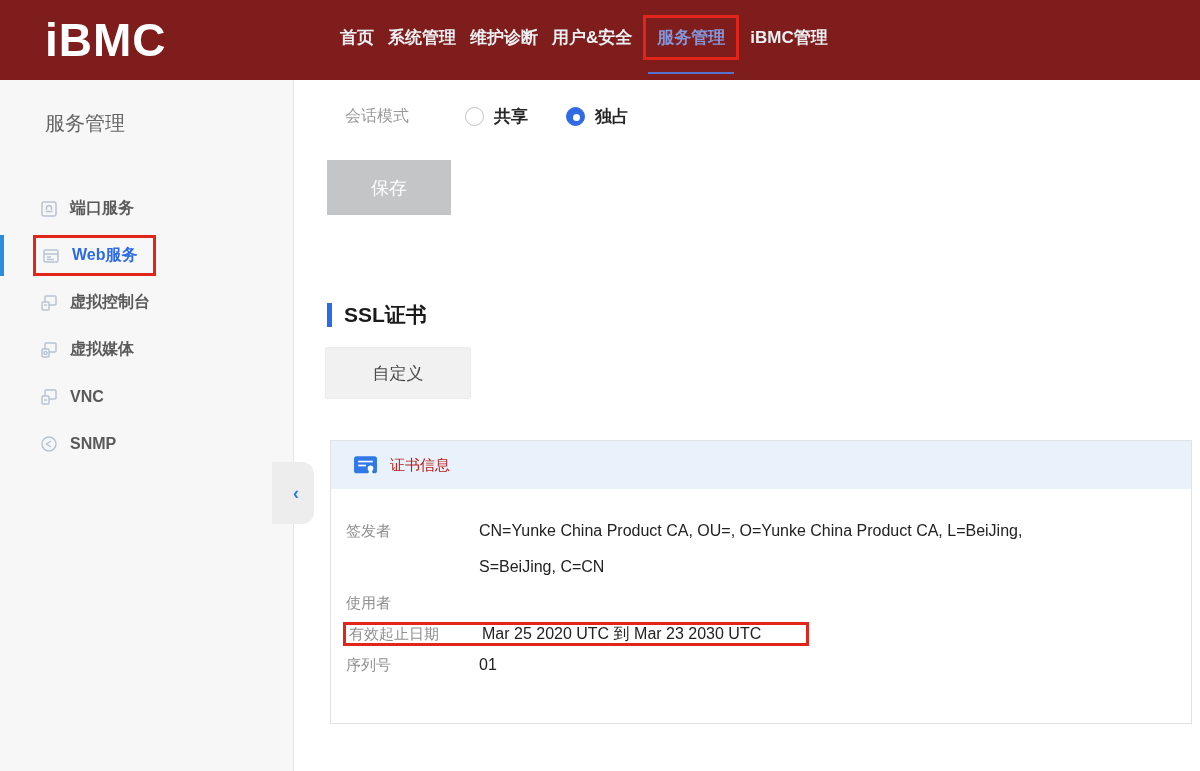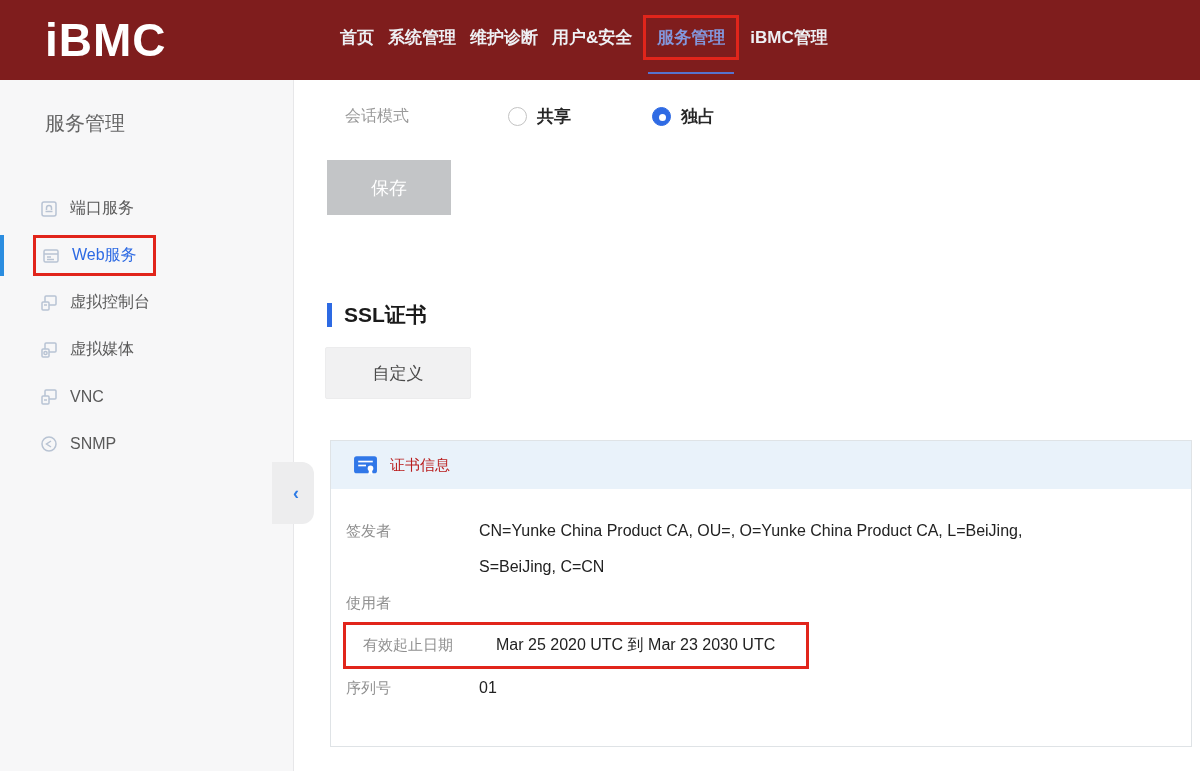--- a/index.html
+++ b/index.html
@@ -33,21 +33,21 @@
 
   
   .layout { display:flex; height:691px; position:relative; }
 
   
   .sidebar {
     width:294px; background:#f7f7f8; border-right:1px solid #e7e7e9; height:100%;
     padding-top:30px; flex-shrink:0;
   }
   .side-title { font-size:20px; color:#666; padding-left:45px; }
-  .side-menu { list-style:none; margin-top:48px; }
+  .side-menu { list-style:none; margin-top:48px;font-weight:bold; }
   .side-item {
     height:47px; display:flex; align-items:center; padding-left:40px;
     cursor:pointer; position:relative;
   }
   .side-item .lbl { font-size:16px; color:#595959; margin-left:12px; }
   .side-item.active .lbl { color:#2d6ae3; }
   .side-item.active::before {
     content:""; position:absolute; left:0; top:3px; bottom:3px; width:4px; background:#2b8de0;
   }
   .side-anno {
@@ -60,21 +60,21 @@
   .collapse-tab {
     position:absolute; left:272px; top:382px; width:42px; height:62px;
     background:#ededee; border-radius:0 12px 12px 0; z-index:5;
     display:flex; align-items:center; justify-content:center; cursor:pointer;
   }
   .collapse-tab .chev { color:#2e7be5; font-size:18px; font-weight:700; margin-left:6px; }
 
   
   .main { flex:1; padding:22px 0 0 33px; }
 
-  .session-row { display:flex; align-items:center; margin-left:18px; height:28px;gap:43px; }
+  .session-row { display:flex; align-items:center; margin-left:18px; height:28px; }
   .session-label { font-size:16px; color:#9b9b9b; width:120px; }
   .radio-opt { display:flex; align-items:center; margin-right:38px; cursor:pointer; }
   .radio-circle {
     width:19px; height:19px; border-radius:50%; background:#fff;
     border:1px solid #c3c3c3; margin-right:10px; position:relative;
   }
   .radio-circle.checked { background:#2f6be4; border-color:#2f6be4; }
   .radio-circle.checked::after {
     content:""; position:absolute; left:6px; top:6px; width:7px; height:7px;
     border-radius:50%; background:#fff;
@@ -105,21 +105,21 @@
   .panel-header {
     height:48px; background:#e9f2fa; display:flex; align-items:center; padding-left:22px;
   }
   .panel-title { font-size:15px; color:#b91c1c; margin-left:12px; }
   .panel-body { padding:24px 20px 40px 15px; }
   .cert-row { display:flex; align-items:flex-start; }
   .cert-label { width:133px; flex-shrink:0; font-size:15px; color:#8f8f8f; line-height:36px; }
   .cert-value { font-size:16px; color:#222; line-height:36px; max-width:580px; }
   .red-box {
     display:flex; align-items:center; border:3px solid #e1251b;
-    width:466px; height:47px; margin:1px 0 1px -3px; padding-left:17px;
+    width:466px; height:24px; margin:1px 0 1px -3px; padding-left:3px;
   }
   .red-box .cert-label { line-height:normal; }
   .red-box .cert-value { line-height:normal; }
 </style>
 </head>
 <body>
 
 <div class="header">
   <div class="logo">iBMC</div>
   <div class="nav">

